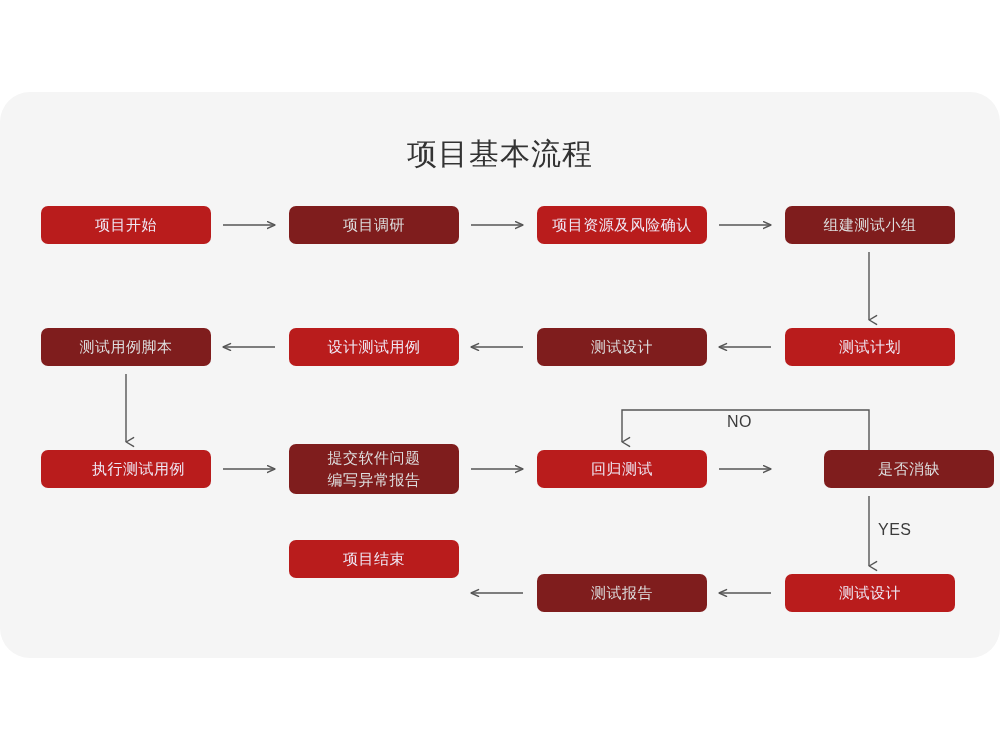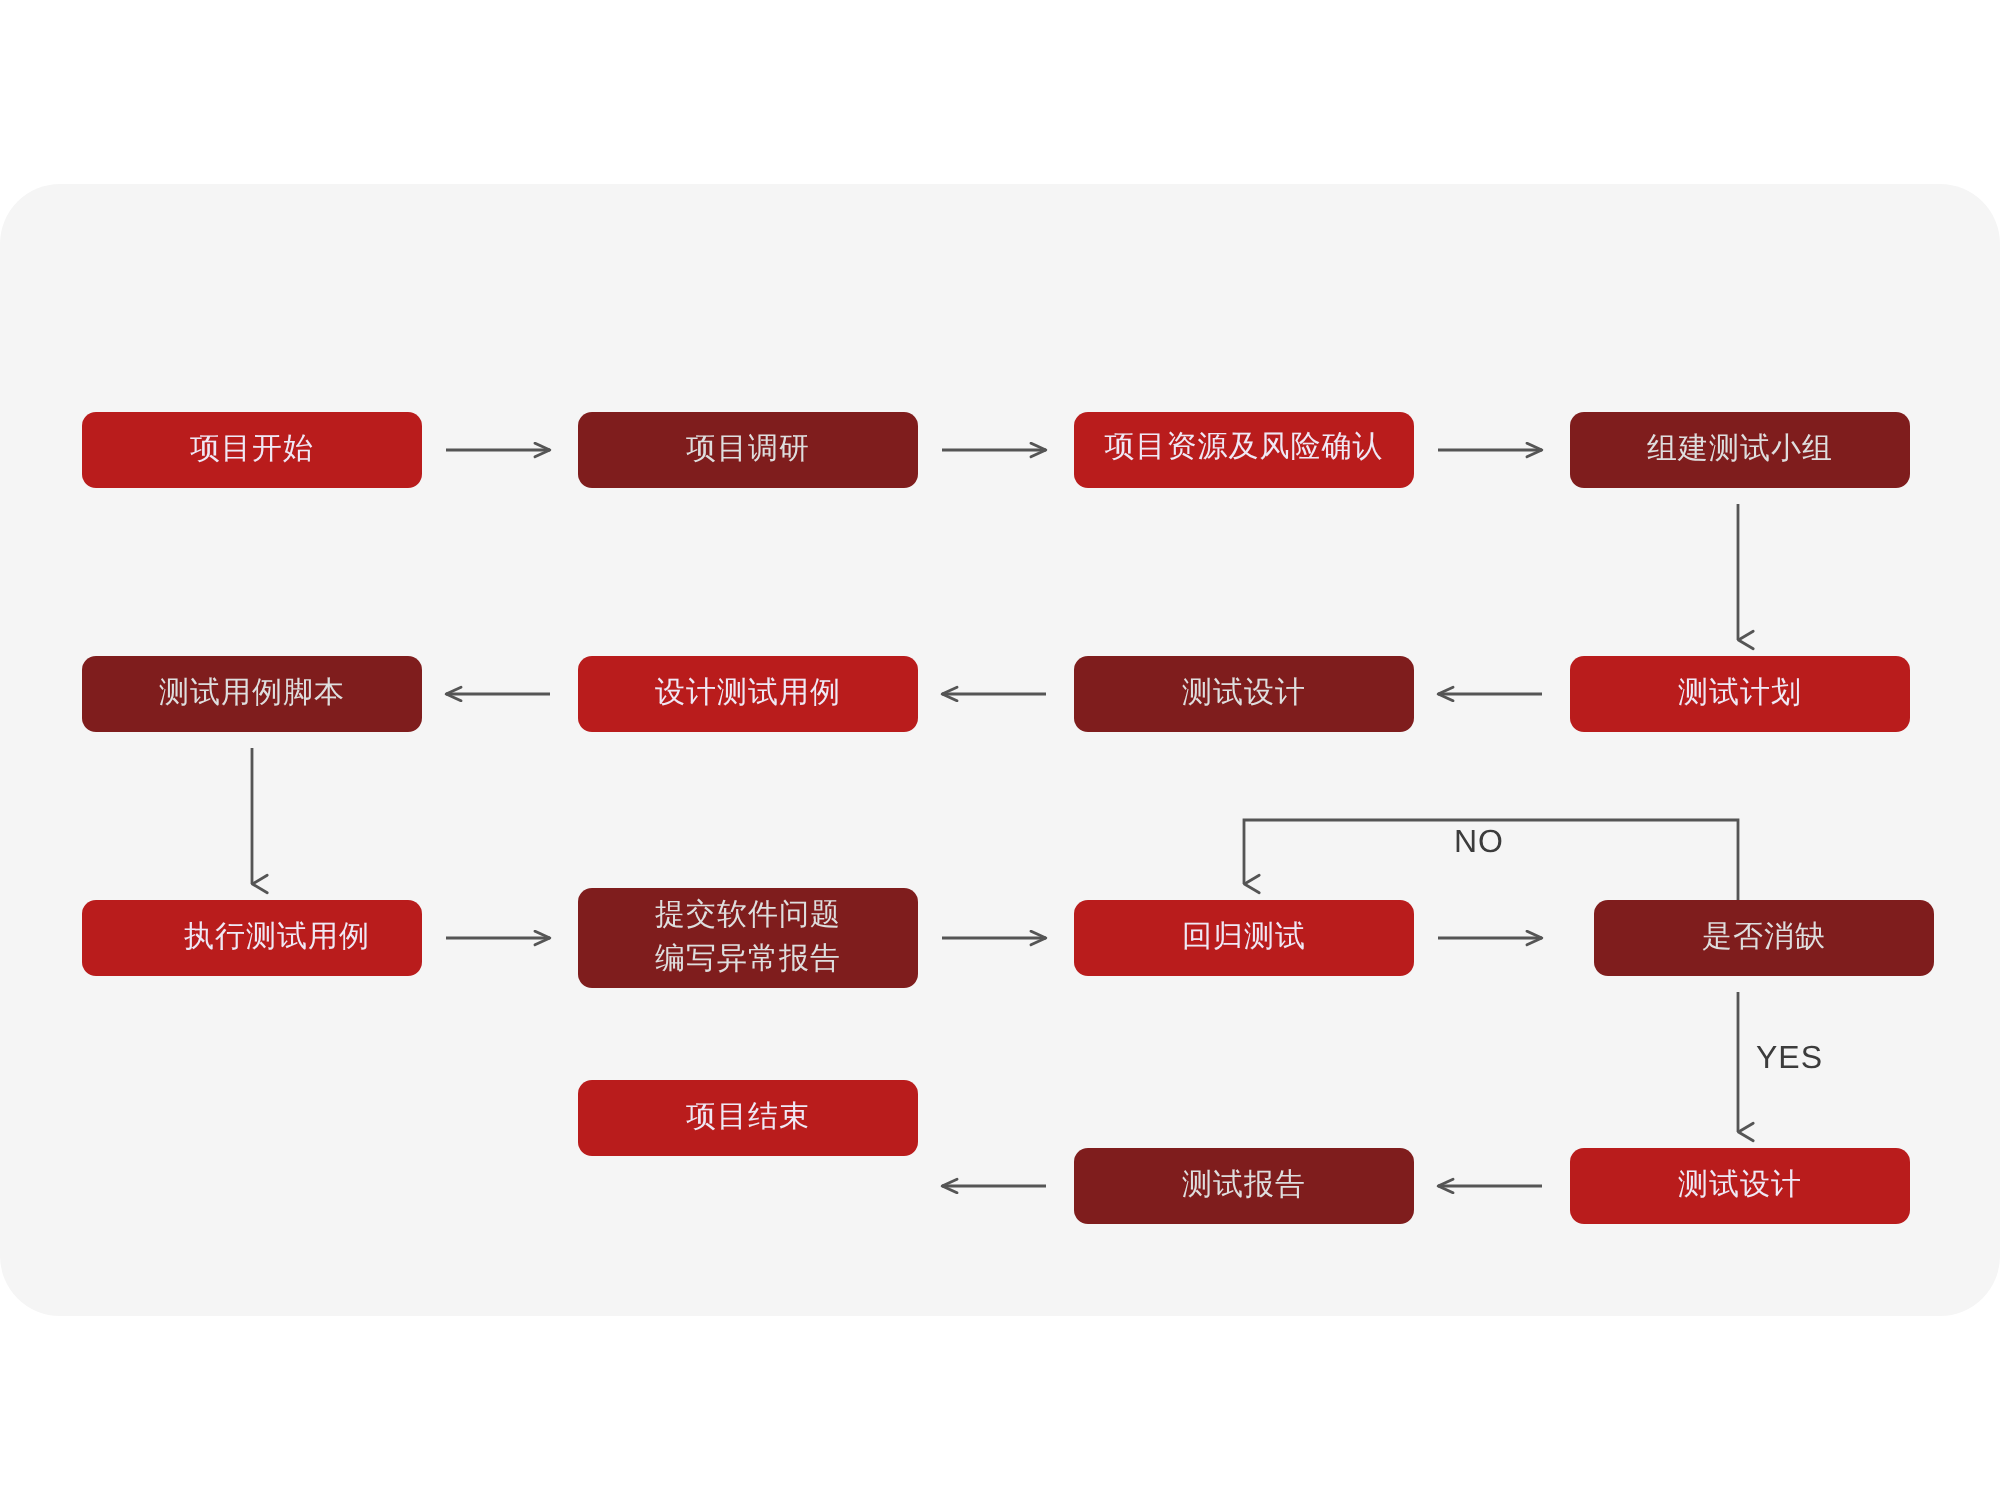--- a/index.html
+++ b/index.html
@@ -78,20 +78,21 @@
     font-family: "Liberation Sans", "DejaVu Sans", sans-serif;
   }
 </style>
 </head>
 <body>
 
 <div id="canvas">
 
   <div id="panel"></div>
 
+  <div class="title">项目基本流程</div>
 
   <svg id="svg-layer" viewBox="0 0 1000 750" xmlns="http://www.w3.org/2000/svg">
     <defs>
       <marker id="arrowR" markerWidth="10" markerHeight="10" refX="8.5" refY="4" orient="auto" markerUnits="userSpaceOnUse">
         <path d="M1,0.6 L8.4,4 L1,7.4" fill="none" stroke="#555555" stroke-width="1.4" stroke-linecap="round" stroke-linejoin="round"></path>
       </marker>
       <marker id="arrowD" markerWidth="12" markerHeight="12" refX="6" refY="10" orient="auto" markerUnits="userSpaceOnUse">
         <path d="M1.6,2.4 L6,9.8 L10.4,2.4" fill="none" stroke="#555555" stroke-width="1.4" stroke-linecap="round" stroke-linejoin="round"></path>
       </marker>
     </defs>
@@ -116,31 +117,31 @@
 
     <line x1="869" y1="496" x2="869" y2="566" stroke="#555555" stroke-width="1.4" marker-end="url(#arrowD)"></line>
 
     <line x1="771" y1="593" x2="719" y2="593" stroke="#555555" stroke-width="1.4" marker-end="url(#arrowR)"></line>
     <line x1="523" y1="593" x2="471" y2="593" stroke="#555555" stroke-width="1.4" marker-end="url(#arrowR)"></line>
   </svg>
 
   <div id="nodes">
       <div class="node purple" style="left: 41px; top: 206px; width: 170px; height: 38px;">项目开始</div>
       <div class="node gray" style="left: 289px; top: 206px; width: 170px; height: 38px;">项目调研</div>
-      <div class="node purple" style="left: 537px; top: 206px; width: 170px; height: 38px; font-family: Liberation Mono, monospace;">项目资源及风险确认</div>
+      <div class="node purple" style="left: 537px; top: 206px; width: 170px; height: 38px;">项目资源及风险确认</div>
       <div class="node gray" style="left: 785px; top: 206px; width: 170px; height: 38px;">组建测试小组</div>
       <div class="node gray" style="left: 41px; top: 328px; width: 170px; height: 38px;">测试用例脚本</div>
       <div class="node purple" style="left: 289px; top: 328px; width: 170px; height: 38px;">设计测试用例</div>
       <div class="node gray" style="left: 537px; top: 328px; width: 170px; height: 38px;">测试设计</div>
       <div class="node purple" style="left: 785px; top: 328px; width: 170px; height: 38px;">测试计划</div>
       <div class="node purple" style="left: 41px; top: 450px; width: 170px; height: 38px; padding-left: 25px;">执行测试用例</div>
       <div class="node gray" style="left: 289px; top: 444px; width: 170px; height: 50px;">提交软件问题
 编写异常报告</div>
       <div class="node purple" style="left: 537px; top: 450px; width: 170px; height: 38px;">回归测试</div>
-      <div class="node gray" style="left: 797px; top: 450px; width: 170px; height: 38px;">是否消缺</div>
+      <div class="node gray" style="left: 824px; top: 450px; width: 170px; height: 38px;">是否消缺</div>
       <div class="node purple" style="left: 289px; top: 540px; width: 170px; height: 38px;">项目结束</div>
       <div class="node gray" style="left: 537px; top: 574px; width: 170px; height: 38px;">测试报告</div>
       <div class="node purple" style="left: 785px; top: 574px; width: 170px; height: 38px;">测试设计</div>
     </div>
   <div id="edge-labels">
       <div class="edge-label" style="left: 727px; top: 413px;">NO</div>
       <div class="edge-label" style="left: 878px; top: 521px;">YES</div>
     </div>
 
 </div>

